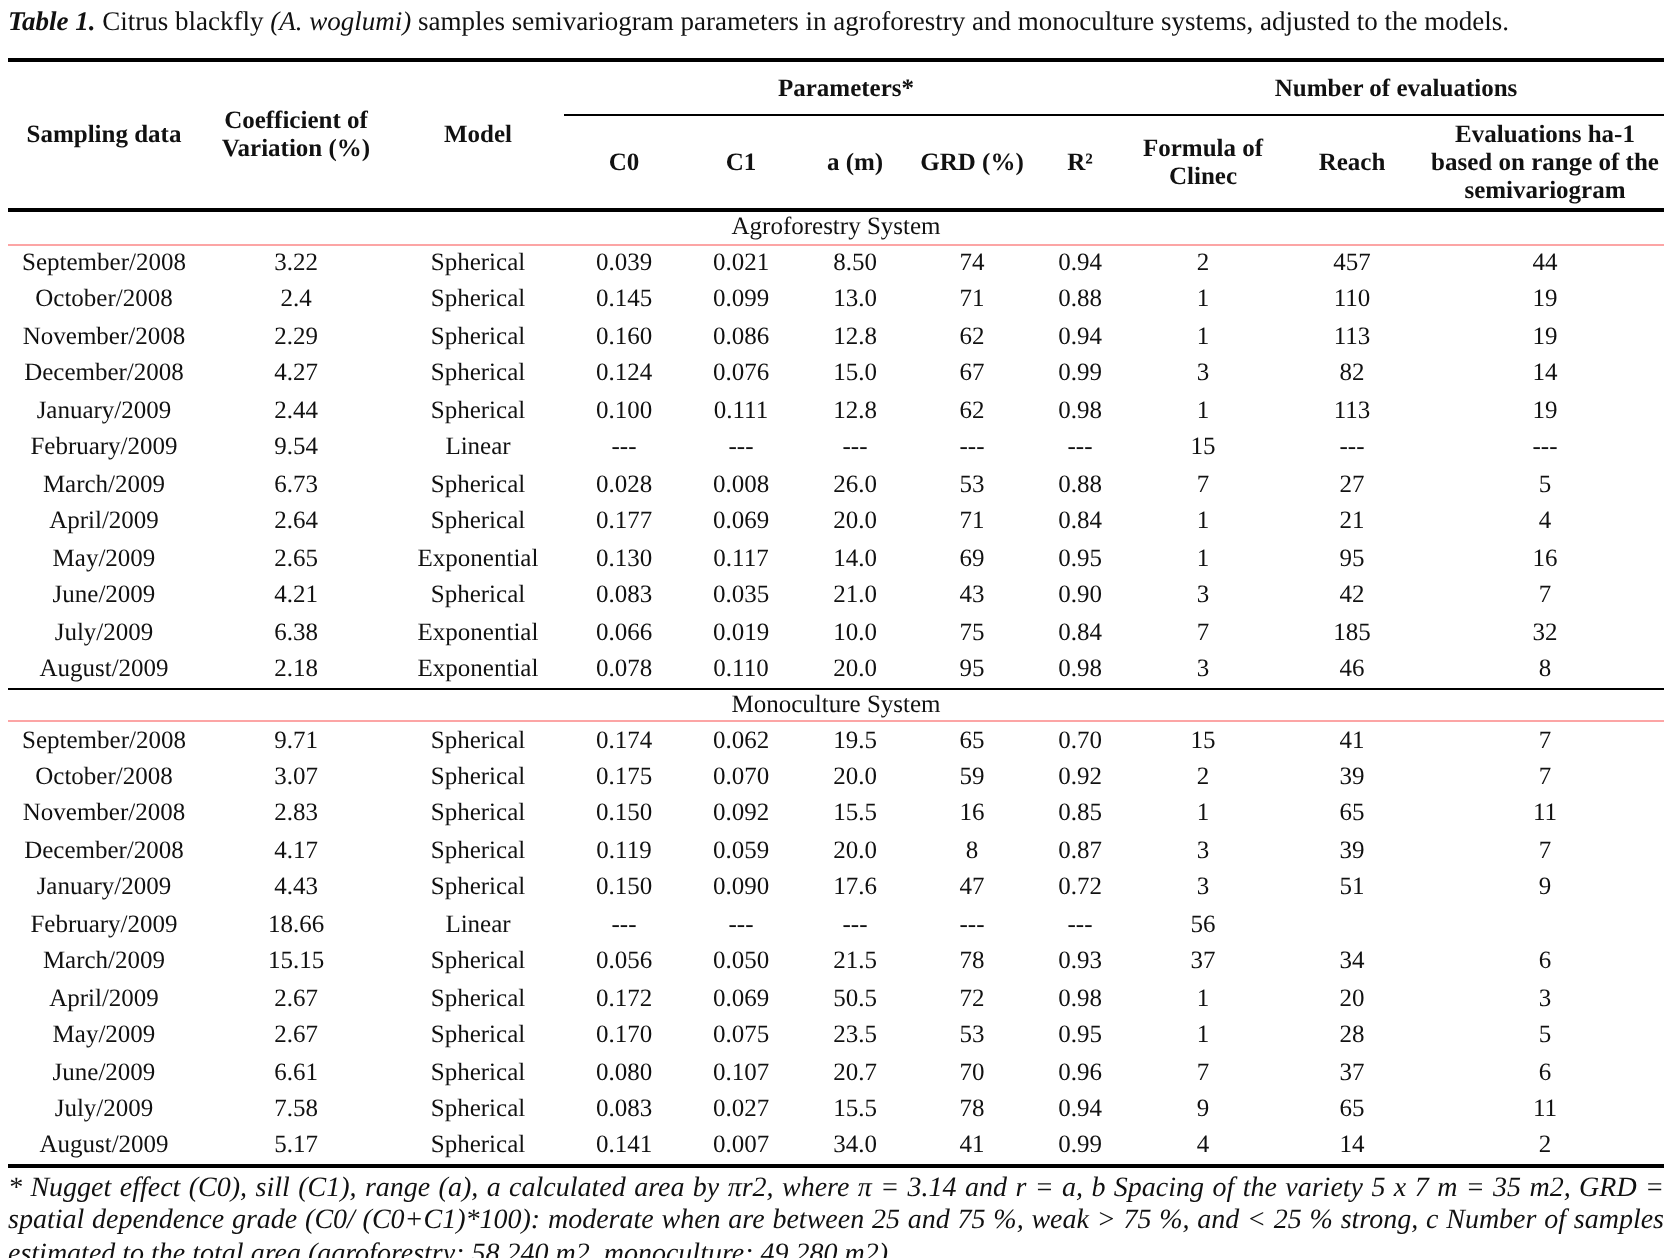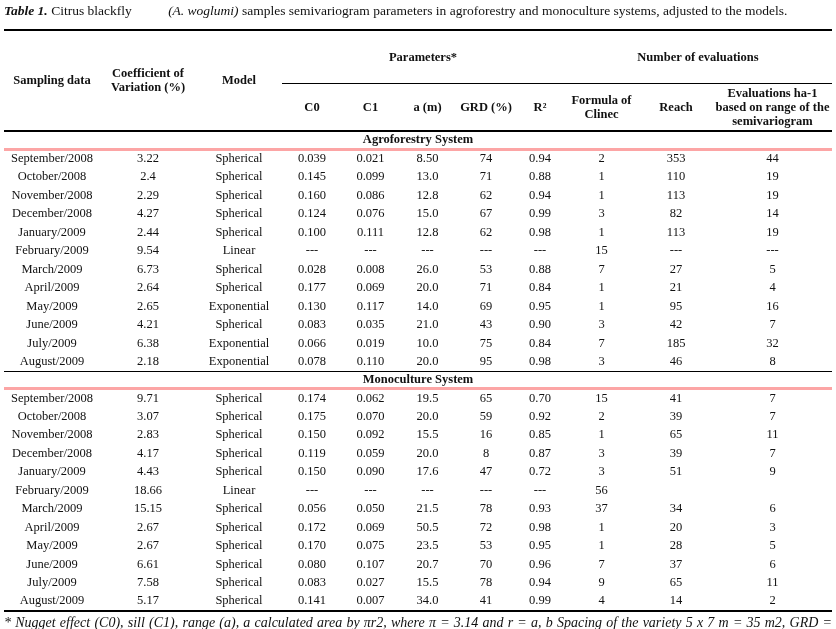--- a/index.html
+++ b/index.html
@@ -12,21 +12,21 @@
     overflow: hidden;
   }
   .page { padding: 3px 4px 0 4px; }
 
   .caption {
     font-size: 13.5px;
     line-height: 1.25;
     margin-bottom: 9px;
   }
   .bold { font-weight: bold; font-style: italic; }
-  .italic { font-style: italic; margin-left: 33px; }
+  .italic { font-style: italic; }
 
   table.data-table {
     width: 828px;
     table-layout: fixed;
     border-collapse: collapse;
     border-top: 2px solid #000;
     border-bottom: 2px solid #000;
   }
   thead { border-bottom: 2px solid #000; }
   th, td {
@@ -34,26 +34,26 @@
     text-align: center;
     vertical-align: middle;
     padding: 1px 2px;
     overflow: hidden;
   }
   th {
     font-weight: bold;
     line-height: 1.12;
     padding: 2px 2px;
   }
-  th.group { border-bottom: 1px solid #000; padding: 19px 2px; }
+  th.group { border-bottom: 1px solid #000; padding: 6px 2px; }
   tbody td { height: 18.5px; line-height: 1.1; }
   tr.section-row td {
     border-top: 1px solid #000;
-    border-bottom: 3px solid #fca5a5;
-    font-weight: bold;
+    border-bottom: 1px solid #fca5a5;
+    font-weight: normal;
     height: 16px;
   }
   .footnote {
     font-size: 14px;
     line-height: 1.18;
     margin-top: 3px;
     text-align: justify;
     font-style: italic;
   }
 </style>
@@ -106,21 +106,21 @@
         <tr>
           <td>September/2008</td>
           <td>3.22</td>
           <td>Spherical</td>
           <td>0.039</td>
           <td>0.021</td>
           <td>8.50</td>
           <td>74</td>
           <td>0.94</td>
           <td>2</td>
-          <td>353</td>
+          <td>457</td>
           <td>44</td>
         </tr>
         <tr>
           <td>October/2008</td>
           <td>2.4</td>
           <td>Spherical</td>
           <td>0.145</td>
           <td>0.099</td>
           <td>13.0</td>
           <td>71</td>

